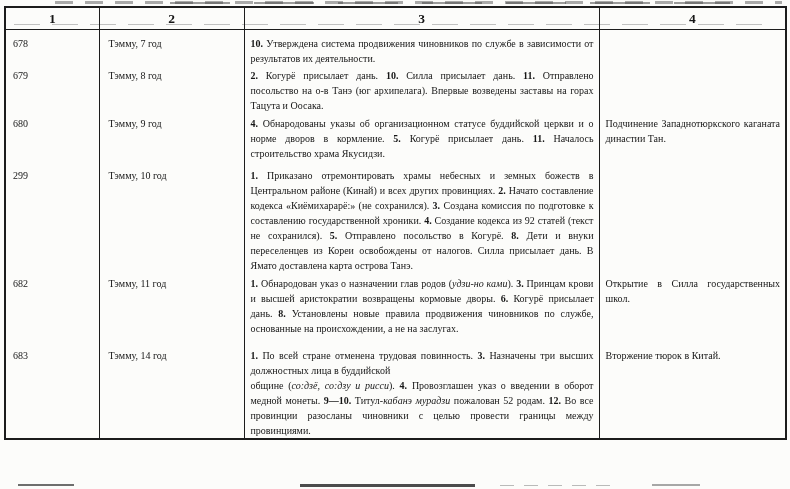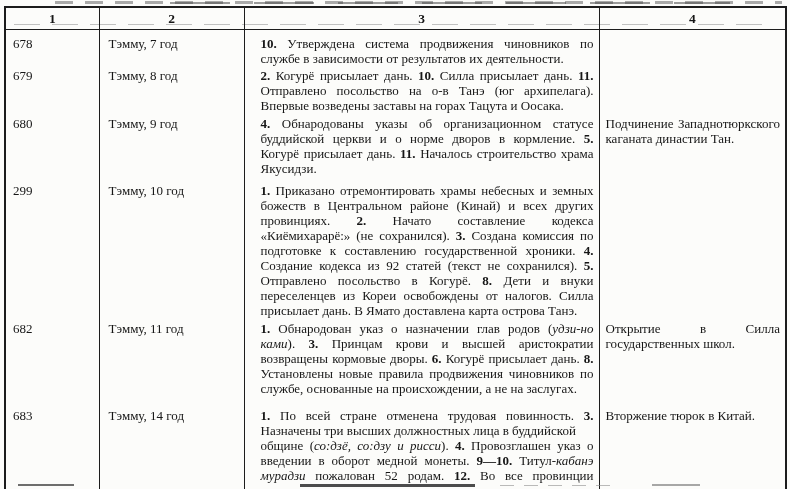--- a/index.html
+++ b/index.html
@@ -26,26 +26,26 @@
 
   th{
     border:1.5px solid #1c1c1c;
     font-weight:bold;font-size:13.5px;line-height:15px;
     text-align:center;padding:3px 0 3px;
   }
   td{
     border-left:1.5px solid #1c1c1c;
     border-right:1.5px solid #1c1c1c;
     vertical-align:top;
-    font-size:13px;line-height:15px;
+    font-size:10px;line-height:15px;
     padding:6px 4px 0 7px;
   }
   td.events{
     text-align:justify;
-    padding:6px 5px 0 16px;
+    padding:6px 5px 0 6px;
     white-space:pre-wrap;
     margin-top:12px;
   }
   td.note{
     text-align:justify;
     padding:6px 5px 0 6px;
   }
   td.reign{padding-left:9px;margin-left:16px;}
   tr.g2 td{padding-top:2px;}
   tr.g3 td{padding-top:3px;}

